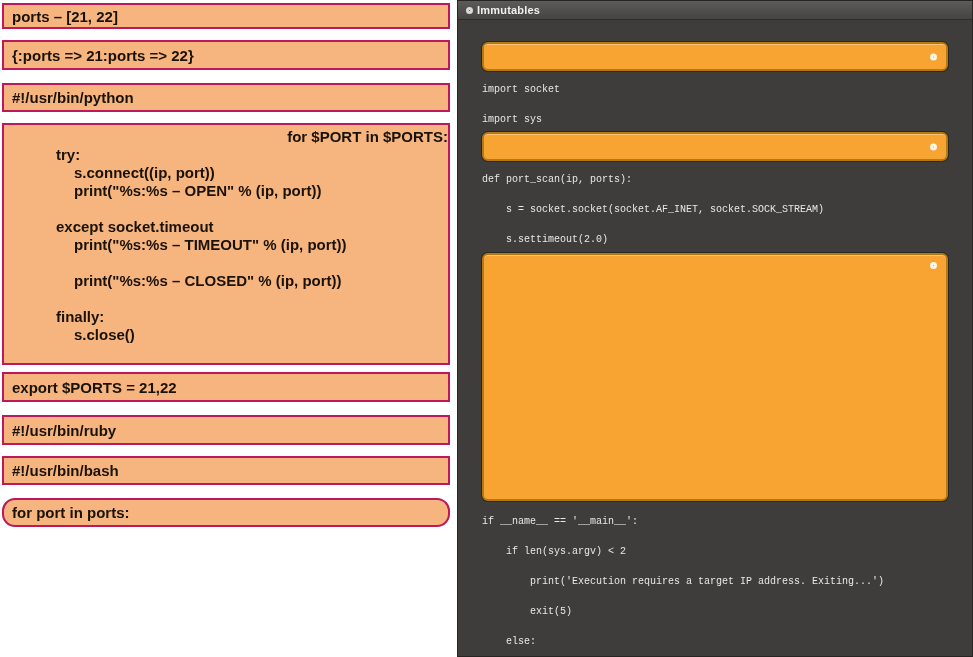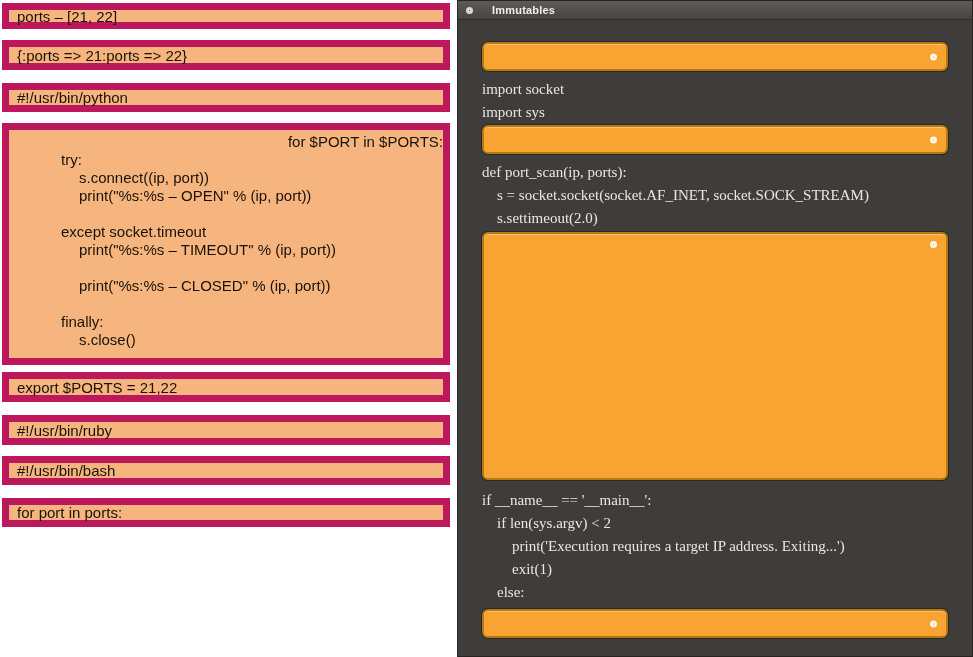--- a/index.html
+++ b/index.html
@@ -13,23 +13,24 @@
     background: #ffffff;
     overflow: hidden;
   }
 
   
   .token {
     position: absolute;
     left: 2px;
     width: 448px;
     background: #f6b57e;
-    border: 7px solid #be185d;
+    border: 2px solid #be185d;
     color: #1a1208;
     font-size: 15px;
+    font-weight: bold;
   }
   .token.single {
     display: flex;
     align-items: center;
     padding-left: 8px;
   }
   .token.multi { padding-top: 3px; }
   .code-line15 {
     line-height: 18px;
     min-height: 18px;
@@ -54,21 +55,21 @@
     background: linear-gradient(#5c5b59, #454442);
     border-bottom: 1px solid #2e2d2b;
     display: flex;
     align-items: center;
     padding-left: 8px;
   }
   .titlebar .title-text {
     color: #f0efed;
     font-size: 11px;
     font-weight: bold;
-    margin-left: 19px;
+    margin-left: 4px;
     letter-spacing: 0.2px;
   }
   .donut {
     display: inline-block;
     width: 7px;
     height: 7px;
     border-radius: 50%;
   }
   .donut.win {
     border: 3px solid #d9d8d6;
@@ -94,26 +95,27 @@
     border: 3px solid #fdf6e8;
     background: #c7923c;
   }
   .dropzone.big .dz-donut {
     top: 7px;
     transform: none;
   }
 
   .codeblock { }
   .code-mono {
-    font-family: Liberation Serif, serif;
-    font-size: 15px;
+    font-family: Liberation Mono, monospace;
+    font-size: 10px;
     line-height: 23px;
     min-height: 23px;
     color: #e9e7e3;
     white-space: pre;
+    margin-top: 7px;
   }
 
   
   .mt22 { margin-top: 22px; }
   .mt9  { margin-top: 9px; }
   .mt7  { margin-top: 7px; }
   .mt5  { margin-top: 5px; }
   .mt2  { margin-top: 2px; }
   .mt1  { margin-top: 1px; }
 </style>
@@ -142,21 +144,21 @@
     <div class="code-line15 i1">finally:</div>
     <div class="code-line15 i2">s.close()</div>
   </div>
 
   <div class="token single" style="top:372px;height:30px;">export $PORTS = 21,22</div>
 
   <div class="token single" style="top:415px;height:30px;">#!/usr/bin/ruby</div>
 
   <div class="token single" style="top:456px;height:29px;">#!/usr/bin/bash</div>
 
-  <div class="token single" style="top:498px;height:29px;">for port in ports:</div>
+  <div class="token single" style="top:498px;height:29px;border-radius:13px;">for port in ports:</div>
 
   <div class="panel">
 
     <div class="titlebar">
       <span class="donut win"></span>
       <span class="title-text">Immutables</span>
     </div>
 
     <div class="panel-body">
 
@@ -180,21 +182,21 @@
       </div>
 
       <div class="dropzone big mt2">
         <span class="donut dz-donut"></span>
       </div>
 
       <div class="codeblock mt9">
         <div class="code-mono">if __name__ == '__main__':</div>
         <div class="code-mono">    if len(sys.argv) &lt; 2</div>
         <div class="code-mono">        print('Execution requires a target IP address. Exiting...')</div>
-        <div class="code-mono">        exit(1)</div>
+        <div class="code-mono">        exit(5)</div>
         <div class="code-mono">    else:</div>
       </div>
 
       <div class="dropzone mt5">
         <span class="donut dz-donut"></span>
       </div>
 
     </div>
   </div>
 

